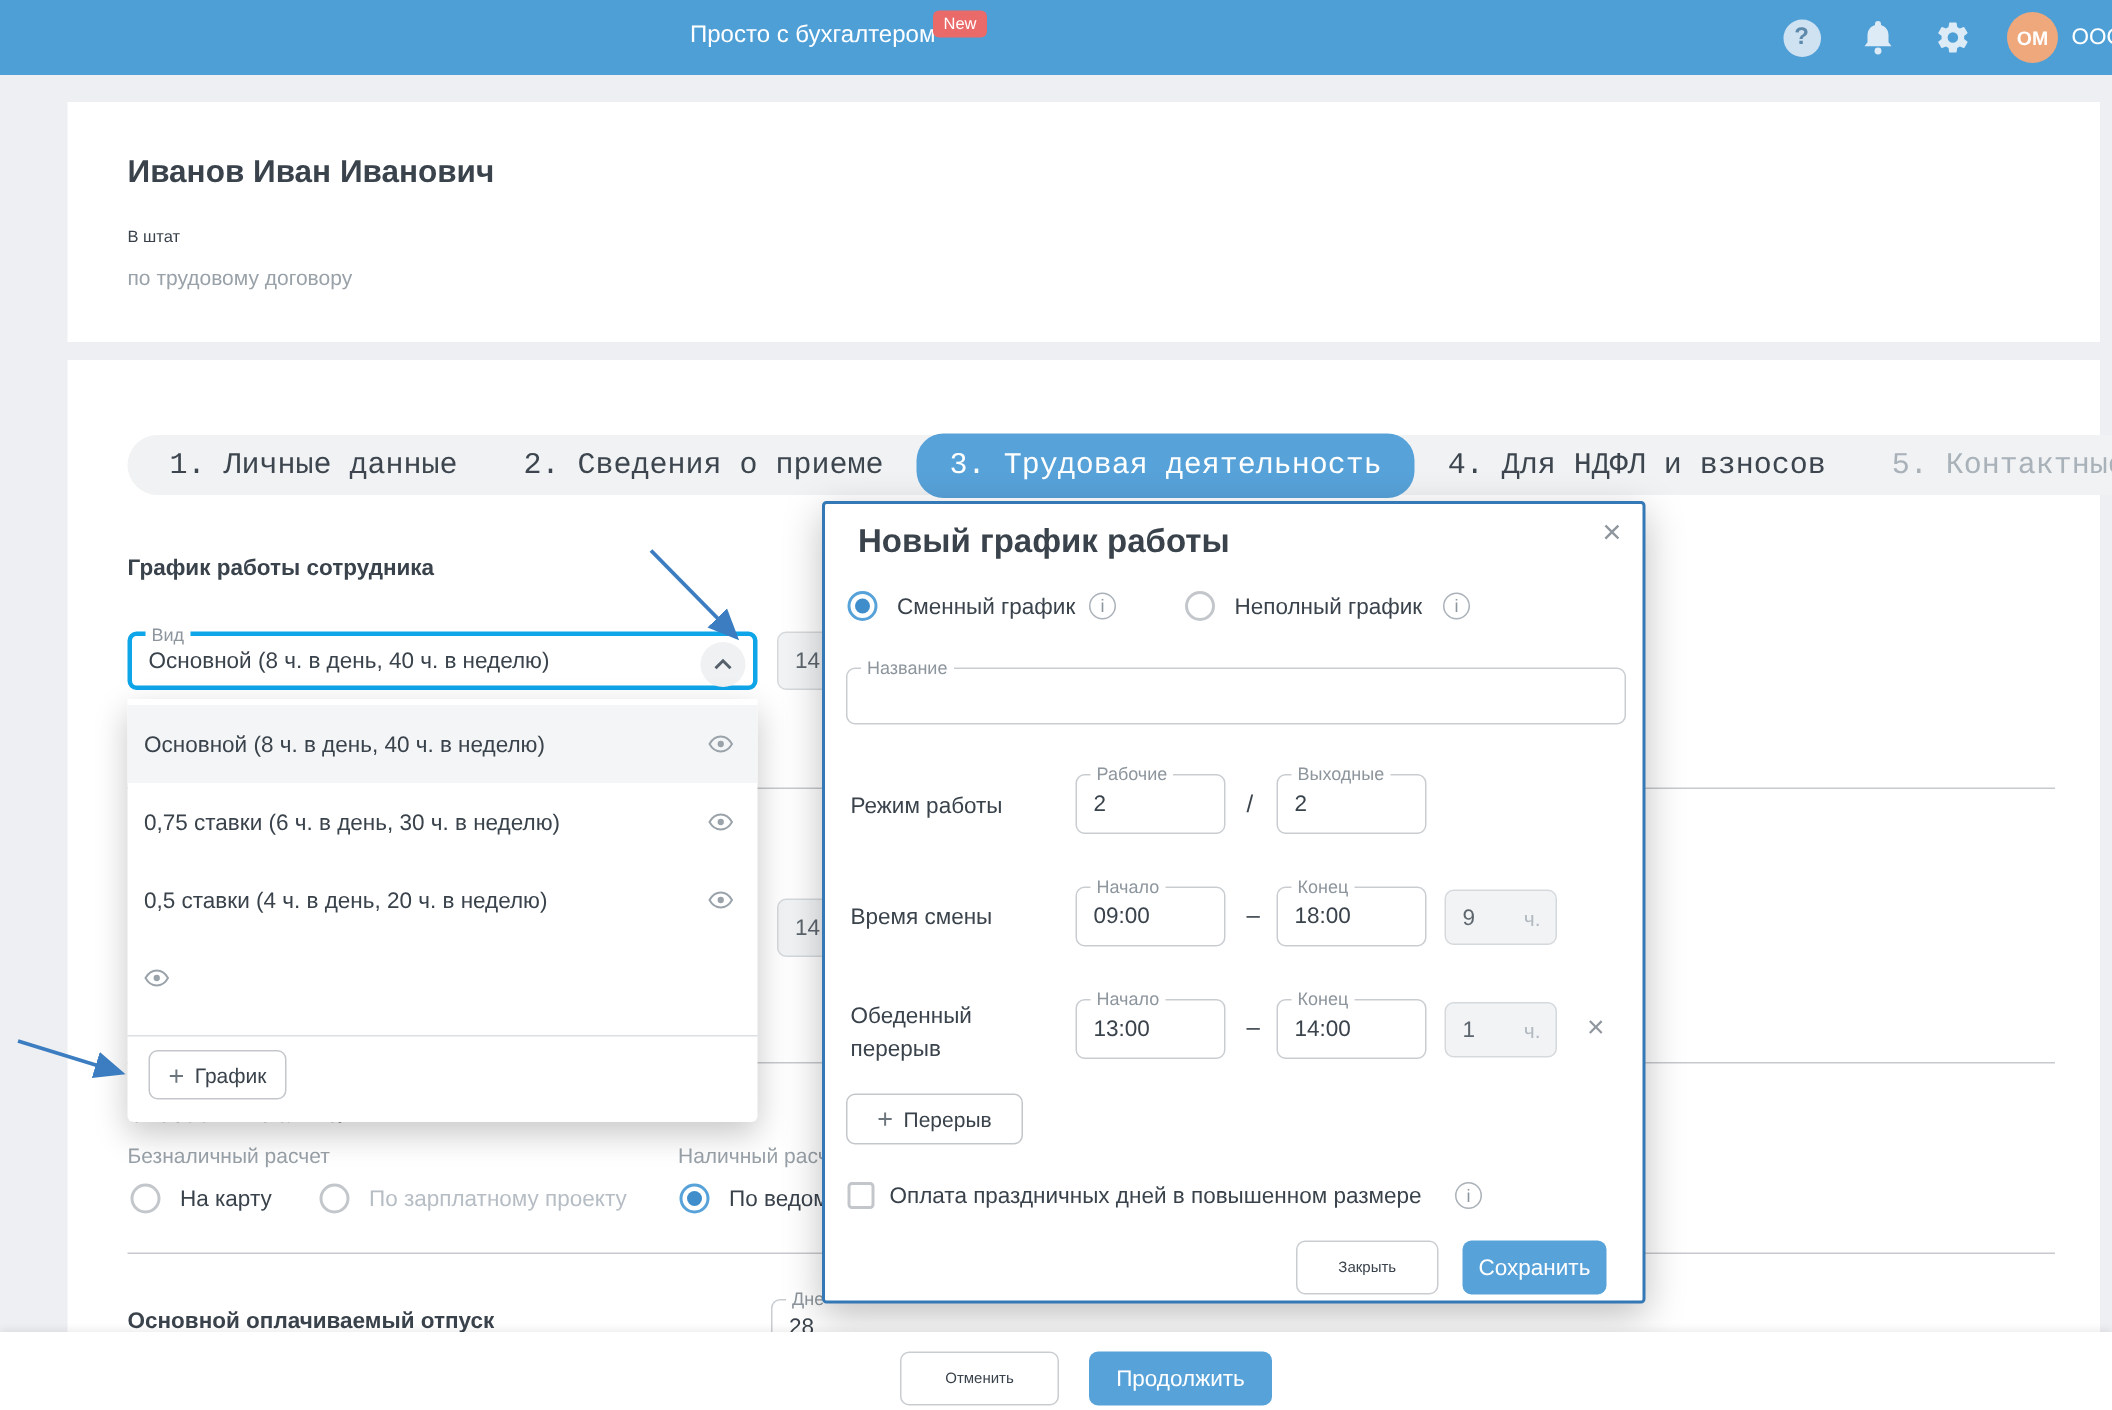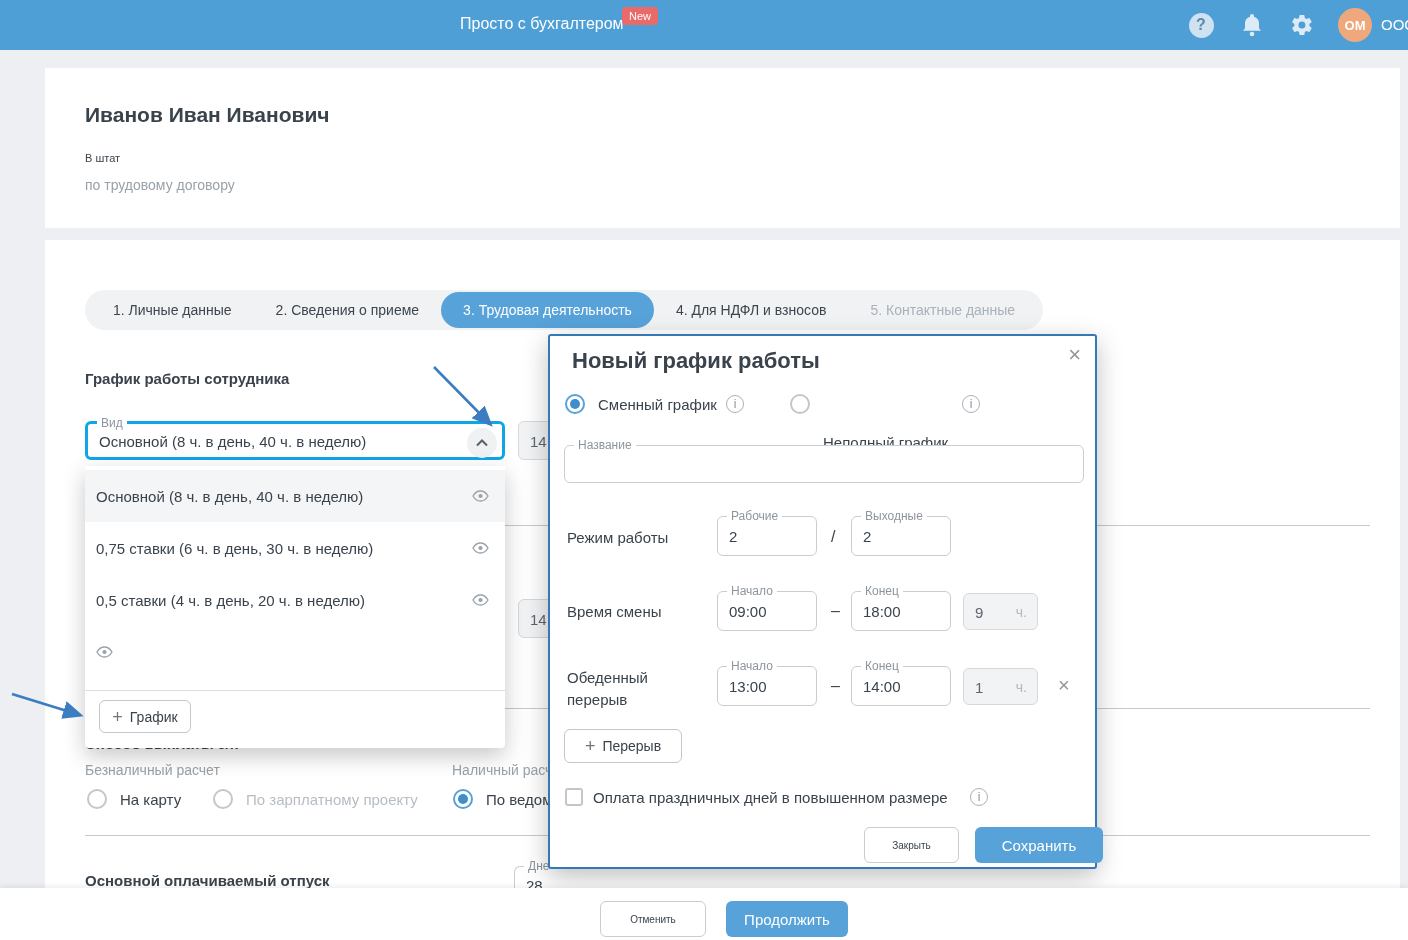--- a/index.html
+++ b/index.html
@@ -19,21 +19,21 @@
   
   .card { position:absolute; left:45px; width:1355px; background:#fff; }
   .card1 { top:68px; height:160px; }
   .card2 { top:240px; height:648px; }
   .emp-name { position:absolute; left:40px; top:35px; font-size:21px; font-weight:bold; color:#3a434c; }
   .emp-type { position:absolute; left:40px; top:84px; font-size:11px; color:#3a434c; }
   .emp-contract { position:absolute; left:40px; top:109px; font-size:14px; color:#99a1a9; }
 
   
   .tabbar { position:absolute; left:40px; top:50px; height:40px; background:#f0f2f4; border-radius:20px; display:inline-flex; align-items:center; padding:0 6px; }
-  .tab { font-size:14px; color:#3d464e; padding:10px 22px; border-radius:18px; white-space:nowrap; cursor:pointer; }
+  .tab { font-size:20px; color:#3d464e; padding:10px 22px; border-radius:18px; white-space:nowrap; cursor:pointer;font-family:Liberation Mono, monospace; }
   .tab.active { background:#57a2d9; color:#fff; }
   .tab.disabled { color:#a9b1b9; }
 
   
   .section-title { position:absolute; font-size:15px; font-weight:bold; color:#3a434c; }
   .field { position:absolute; border:1px solid #c9cdd1; border-radius:6px; background:#fff; }
   .float-label { position:absolute; top:-8px; left:9px; font-size:12px; color:#8d959d; background:#fff; padding:0 4px; line-height:14px; white-space:nowrap; }
   .field-value { position:absolute; left:11px; top:50%; transform:translateY(-50%); font-size:15px; color:#3a434c; white-space:nowrap; }
   .field.disabled { background:#f1f3f5; border-color:#d6d9dc; }
   .field.disabled .field-value { color:#5d656d; }
@@ -218,21 +218,21 @@
 
   <div class="modal">
     <div class="modal-close">×</div>
     <div class="modal-title">Новый график работы</div>
 
     <div class="radio checked" style="left:15px; top:58px;"></div>
     <div class="m-label" style="left:48px; top:60px;">Сменный график</div>
     <div class="info-icon" style="left:176px; top:59px;">i</div>
 
     <div class="radio" style="left:240px; top:58px;"></div>
-    <div class="m-label" style="left:273px; top:60px;margin-top:38px;">Неполный график</div>
+    <div class="m-label" style="left:273px; top:60px;">Неполный график</div>
     <div class="info-icon" style="left:412px; top:59px;">i</div>
 
     <div class="field" style="left:14px; top:109px; width:520px; height:38px;">
       <span class="float-label">Название</span>
       <span class="field-value"></span>
     </div>
 
     <div class="m-label" style="left:17px; top:193px;">Режим работы</div>
     <div class="field" style="left:167px; top:180px; width:100px; height:40px;">
       <span class="float-label">Рабочие</span>
@@ -280,21 +280,21 @@
       <span>Перерыв</span>
     </div>
 
     <div class="checkbox" style="left:15px; top:452px;"></div>
     <div class="m-label" style="left:43px; top:453px;">Оплата праздничных дней в повышенном размере</div>
     <div class="info-icon" style="left:420px; top:452px;">i</div>
 
     <div class="btn-white" style="position:absolute; left:314px; top:491px; width:95px; height:36px;">
       <span>Закрыть</span>
     </div>
-    <div class="btn-blue" style="position:absolute; left:425px; top:491px; width:128px; height:36px;">
+    <div class="btn-blue" style="position:absolute; left:425px; top:491px; width:96px; height:36px;">
       <span>Сохранить</span>
     </div>
   </div>
 
   <div class="footer">
     <div class="btn-white footer-cancel">
       <span>Отменить</span>
     </div>
     <div class="btn-blue footer-continue">
       <span>Продолжить</span>

